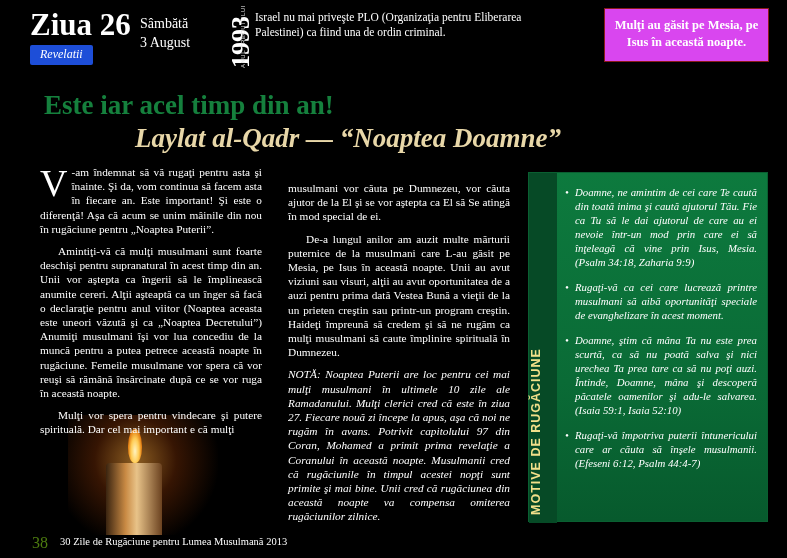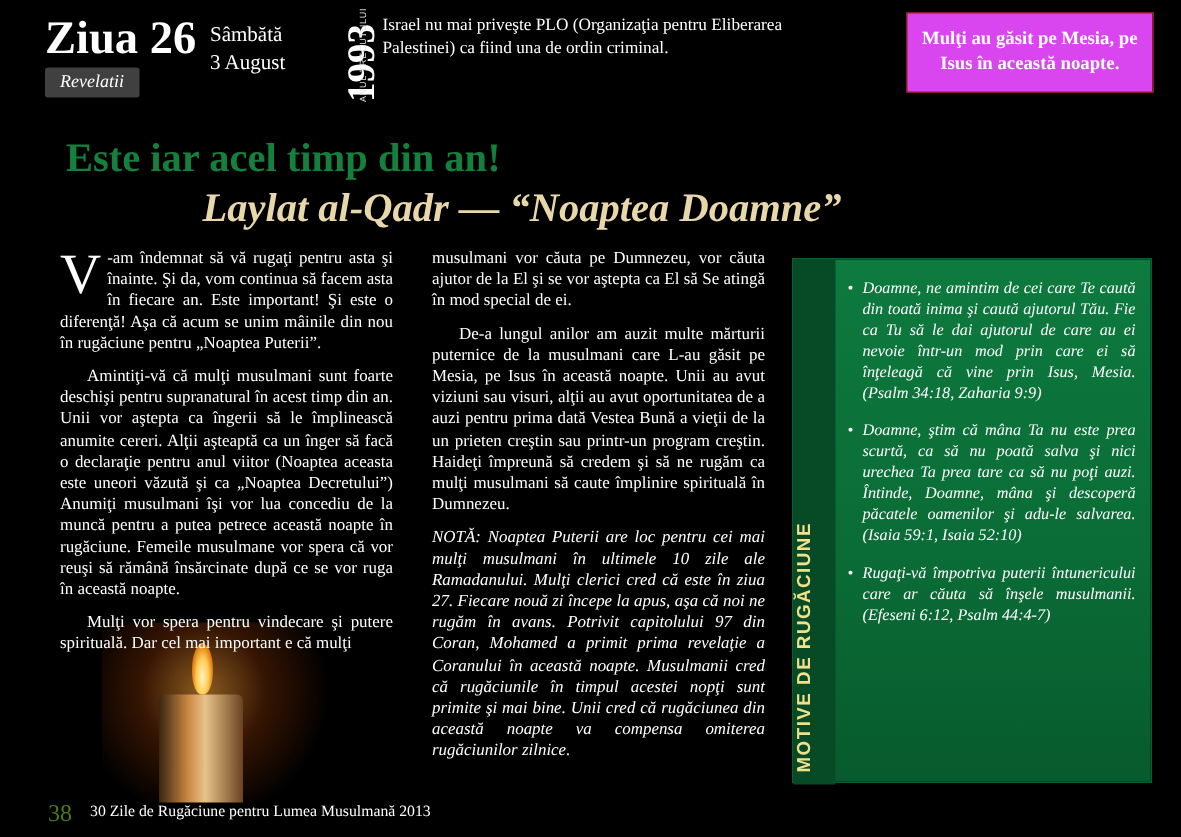--- a/index.html
+++ b/index.html
@@ -39,21 +39,21 @@
     font-size: 31px;
     font-weight: bold;
     color: #ffffff;
     letter-spacing: 0px;
     line-height: 34px;
     white-space: nowrap;
   }
   .revelatii-badge {
     margin-top: 3px;
     display: inline-block;
-    background: #404040;
+    background: #1d4ed8;
     color: #ffffff;
     font-family: "Liberation Serif", serif;
     font-style: italic;
     font-size: 12px;
     padding: 2px 10px 3px 10px;
     border-radius: 2px;
   }
   .date-block {
     position: absolute;
     left: 140px; top: 14px;
@@ -178,21 +178,21 @@
   .col {
     position: absolute;
     font-family: "Liberation Serif", serif;
     font-size: 11.3px;
     line-height: 14.2px;
     color: #ffffff;
     text-align: justify;
   }
   .col p { margin: 0 0 8px 0; }
   .col-1 { left: 40px; top: 165px; width: 222px; }
-  .col-2 { left: 288px; top: 165px; width: 222px; }
+  .col-2 { left: 288px; top: 181px; width: 222px; }
   .col-2 .nota { font-style: italic; }
 
   .dropcap {
     float: left;
     font-family: "Liberation Serif", serif;
     font-size: 38px;
     line-height: 30px;
     font-weight: normal;
     padding: 3px 4px 0 0;
     color: #ffffff;
@@ -329,20 +329,21 @@
     <p class="indent">De-a lungul anilor am auzit multe mărturii puternice de la musulmani care L-au găsit pe Mesia, pe Isus în această noapte. Unii au avut viziuni sau visuri, alţii au avut oportunitatea de a auzi pentru prima dată Vestea Bună a vieţii de la un prieten creştin sau printr-un program creştin. Haideţi împreună să credem şi să ne rugăm ca mulţi musulmani să caute împlinire spirituală în Dumnezeu.</p>
     <p class="nota">NOTĂ: Noaptea Puterii are loc pentru cei mai mulţi musulmani în ultimele 10 zile ale Ramadanului. Mulţi clerici cred că este în ziua 27. Fiecare nouă zi începe la apus, aşa că noi ne rugăm în avans. Potrivit capitolului 97 din Coran, Mohamed a primit prima revelaţie a Coranului în această noapte. Musulmanii cred că rugăciunile în timpul acestei nopţi sunt primite şi mai bine. Unii cred că rugăciunea din această noapte va compensa omiterea rugăciunilor zilnice.</p>
   </div>
 
   <div class="green-box">
     <div class="green-tab">
       <span>MOTIVE DE RUGĂCIUNE</span>
     </div>
     <div class="green-content">
       <div class="bullet-item">Doamne, ne amintim de cei care Te caută din toată inima şi caută ajutorul Tău. Fie ca Tu să le dai ajutorul de care au ei nevoie într-un mod prin care ei să înţeleagă că vine prin Isus, Mesia. (Psalm 34:18, Zaharia 9:9)</div>
+      <div class="bullet-item">Rugaţi-vă ca cei care lucrează printre musulmani să aibă oportunităţi speciale de evanghelizare în acest moment.</div>
       <div class="bullet-item">Doamne, ştim că mâna Ta nu este prea scurtă, ca să nu poată salva şi nici urechea Ta prea tare ca să nu poţi auzi. Întinde, Doamne, mâna şi descoperă păcatele oamenilor şi adu-le salvarea. (Isaia 59:1, Isaia 52:10)</div>
       <div class="bullet-item">Rugaţi-vă împotriva puterii întunericului care ar căuta să înşele musulmanii. (Efeseni 6:12, Psalm 44:4-7)</div>
     </div>
   </div>
 
   <div class="footer">
     <div class="page-num">38</div>
     <div class="footer-title">30 Zile de Rugăciune pentru Lumea Musulmană 2013</div>
   </div>
 

